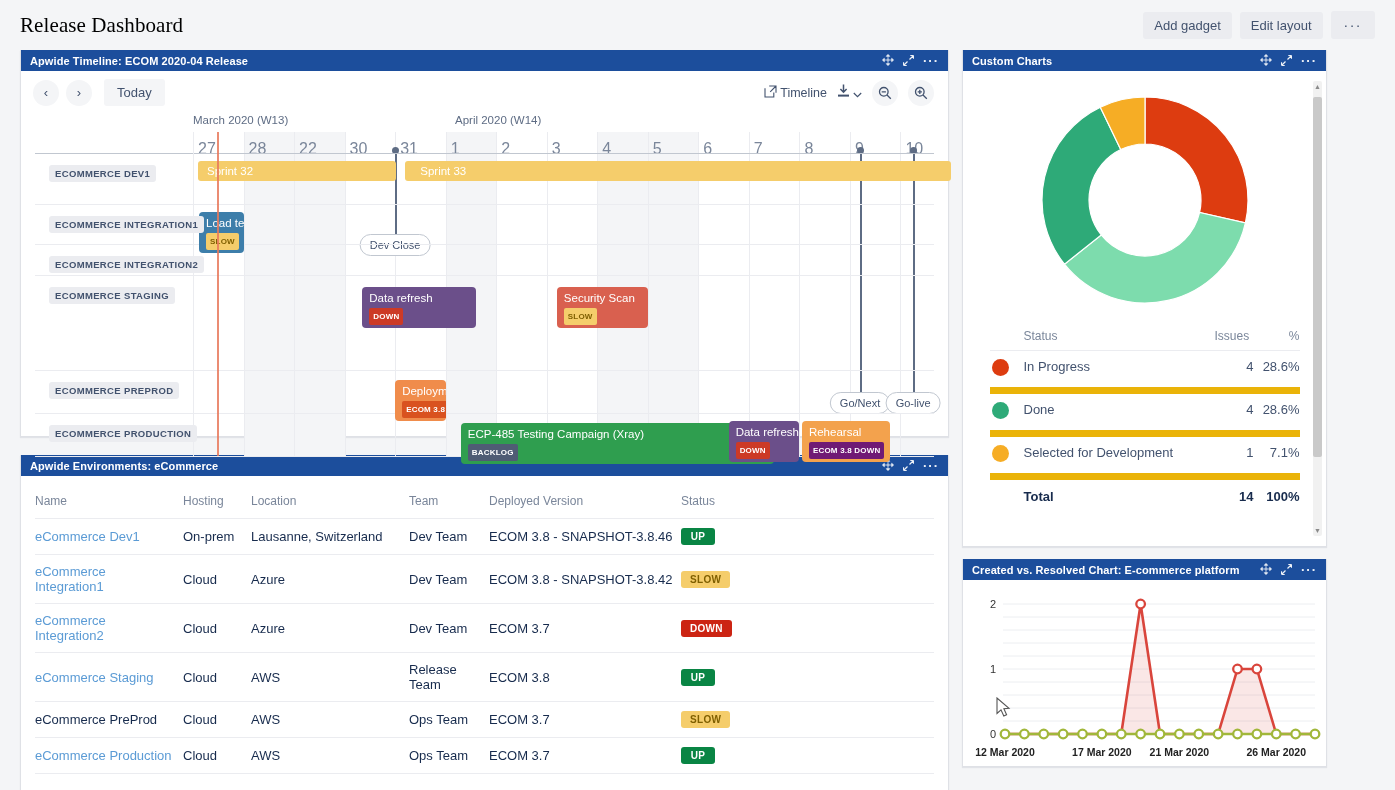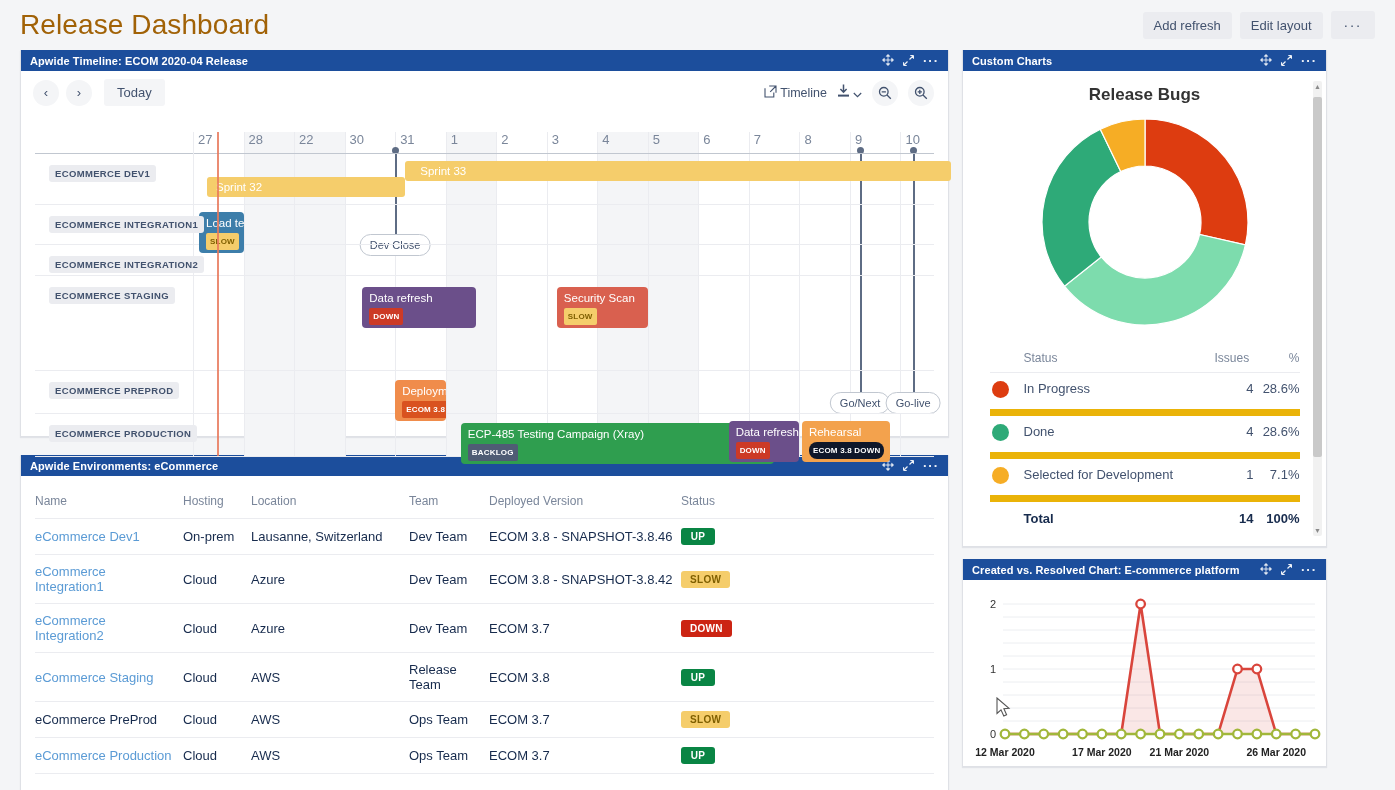--- a/index.html
+++ b/index.html
@@ -15,24 +15,25 @@
   
   .page-header {
     height: 50px;
     background: #f4f5f7;
     display: flex;
     align-items: center;
     padding: 0 20px;
     position: relative;
   }
   .page-title {
-    font-size: 28px;
+    font-size: 21px;
     font-weight: 400;
-    color: #a16207;
+    color: #000000;
     letter-spacing: .1px;
+    font-family: Liberation Serif, serif;
   }
   .header-actions {
     margin-left: auto;
     display: flex;
     align-items: center;
     gap: 8px;
   }
   .hdr-btn {
     background: #ebecf0;
     border: none;
@@ -140,22 +141,22 @@
 
   .tl-label-col { position: absolute; left: 0; top: 0; width: 158px; height: 100%; z-index: 4; }
   .tl-track { position: absolute; left: 158px; top: 0; right: 0; height: 100%; }
 
   .month-row { position: absolute; top: 0; left: 0; right: 0; height: 18px; }
   .month-lbl {
     position: absolute; top: 0; font-size: 11.5px; color: #5e6c84; white-space: nowrap;
   }
   .day-row { position: absolute; top: 18px; left: 0; right: 0; height: 21px; }
   .day-cell {
-    position: absolute; top: 0; height: 21px;
-    font-size: 13px; color: #7a869a; padding-left: 5px;
+    position: absolute; top: 8px; height: 21px;
+    font-size: 16px; color: #7a869a; padding-left: 5px;
   }
   .col-band { position: absolute; top: 0; bottom: 0; background: #f4f5f7; }
   .col-line { position: absolute; top: 0; bottom: 0; width: 1px; background: #ebecf0; }
   .hline { position: absolute; left: 0; right: 0; height: 1px; background: #ebecf0; }
   .hline.top { background: #c1c7d0; }
 
   .env-label {
     position: absolute;
     background: #ebecf0;
     color: #42526e;
@@ -301,21 +302,21 @@
   .cvr-body { padding: 6px 0 4px 0; height: 186px; position: relative; }
 
   .cursor-arrow { position: absolute; z-index: 50; pointer-events: none; }
 </style>
 </head>
 <body>
 
 <div class="page-header">
   <div class="page-title">Release Dashboard</div>
   <div class="header-actions">
-    <button class="hdr-btn">Add refresh</button>
+    <button class="hdr-btn">Add gadget</button>
     <button class="hdr-btn">Edit layout</button>
     <button class="hdr-btn dots">···</button>
   </div>
 </div>
 
 <div class="board">
 
   <div class="col-left">
 
     <div class="gadget">
@@ -381,20 +382,24 @@
         <div class="tl-grid">
           <div class="tl-label-col" id="tl-labels">
               <div class="env-label" style="top: 51px;">ECOMMERCE DEV1</div>
               <div class="env-label" style="top: 102px;">ECOMMERCE INTEGRATION1</div>
               <div class="env-label" style="top: 142px;">ECOMMERCE INTEGRATION2</div>
               <div class="env-label" style="top: 173px;">ECOMMERCE STAGING</div>
               <div class="env-label" style="top: 268px;">ECOMMERCE PREPROD</div>
               <div class="env-label" style="top: 311px;">ECOMMERCE PRODUCTION</div>
             </div>
           <div class="tl-track" id="tl-track">
+              <div class="month-row">
+                <div class="month-lbl" style="left: 0px;">March 2020 (W13)</div>
+                <div class="month-lbl" style="left: 262px;">April 2020 (W14)</div>
+              </div>
               <div class="col-line" style="left: 0px; top: 18px; height: 324px;"></div>
               <div class="col-band" style="left: 50.5333px; width: 50.5333px; top: 18px; height: 324px;"></div>
               <div class="col-line" style="left: 50.5333px; top: 18px; height: 324px;"></div>
               <div class="col-band" style="left: 101.067px; width: 50.5333px; top: 18px; height: 324px;"></div>
               <div class="col-line" style="left: 101.067px; top: 18px; height: 324px;"></div>
               <div class="col-line" style="left: 151.6px; top: 18px; height: 324px;"></div>
               <div class="col-line" style="left: 202.133px; top: 18px; height: 324px;"></div>
               <div class="col-band" style="left: 252.667px; width: 50.5333px; top: 18px; height: 324px;"></div>
               <div class="col-line" style="left: 252.667px; top: 18px; height: 324px;"></div>
               <div class="col-line" style="left: 303.2px; top: 18px; height: 324px;"></div>
@@ -418,29 +423,29 @@
                 <div class="day-cell" style="left: 303.2px; width: 50.5333px;">2</div>
                 <div class="day-cell" style="left: 353.733px; width: 50.5333px;">3</div>
                 <div class="day-cell" style="left: 404.267px; width: 50.5333px;">4</div>
                 <div class="day-cell" style="left: 454.8px; width: 50.5333px;">5</div>
                 <div class="day-cell" style="left: 505.333px; width: 50.5333px;">6</div>
                 <div class="day-cell" style="left: 555.867px; width: 50.5333px;">7</div>
                 <div class="day-cell" style="left: 606.4px; width: 50.5333px;">8</div>
                 <div class="day-cell" style="left: 656.933px; width: 50.5333px;">9</div>
                 <div class="day-cell" style="left: 707.467px; width: 50.5333px;">10</div>
               </div>
-              <div class="sprint-bar" style="left: 14px; width: 198px; top: 47px; background: rgb(245, 205, 107); margin-top: 16px;">Sprint 32</div>
+              <div class="sprint-bar" style="left: 5px; width: 198px; top: 47px; background: rgb(245, 205, 107);">Sprint 32</div>
               <div class="sprint-bar" style="left: 212.24px; width: 545.76px; top: 47px; background: rgb(245, 205, 107); padding-left: 15px;">Sprint 33</div>
               <div class="bar" style="left: 6.064px; width: 44.4693px; background: rgb(61, 126, 170); top: 98px;"><div>Load tes</div><span class="badge" style="background: rgb(245, 205, 107); color: rgb(127, 95, 0);">SLOW</span></div>
               <div class="bar" style="left: 169.287px; width: 113.7px; background: rgb(107, 79, 138); top: 173px;"><div>Data refresh</div><span class="badge" style="background: rgb(204, 58, 38); color: rgb(255, 255, 255);">DOWN</span></div>
               <div class="bar" style="left: 202.133px; width: 50.5333px; background: rgb(240, 140, 75); top: 266px;"><div>Deployme</div><span class="badge" style="background: rgb(217, 82, 31); color: rgb(255, 255, 255);">ECOM 3.8 D</span></div>
               <div class="bar" style="left: 267.827px; width: 313.307px; background: rgb(47, 158, 79); top: 309px;"><div>ECP-485 Testing Campaign (Xray)</div><span class="badge" style="background: rgb(79, 92, 116); color: rgb(255, 255, 255);">BACKLOG</span></div>
               <div class="bar" style="left: 363.84px; width: 90.96px; background: rgb(217, 96, 79); top: 173px;"><div>Security Scan</div><span class="badge" style="background: rgb(245, 205, 107); color: rgb(127, 95, 0);">SLOW</span></div>
               <div class="bar" style="left: 535.653px; width: 70.7467px; background: rgb(107, 79, 138); top: 307px;"><div>Data refresh</div><span class="badge" style="background: rgb(204, 58, 38); color: rgb(255, 255, 255);">DOWN</span></div>
-              <div class="bar" style="left: 608.927px; width: 88.4333px; background: rgb(243, 162, 77); top: 307px;"><div>Rehearsal</div><span class="badge" style="background: #0f172a; color: rgb(255, 255, 255); border-radius: 8px;">ECOM 3.8 DOWN</span></div>
+              <div class="bar" style="left: 608.927px; width: 88.4333px; background: rgb(243, 162, 77); top: 307px;"><div>Rehearsal</div><span class="badge" style="background: #701a75; color: rgb(255, 255, 255);">ECOM 3.8 DOWN</span></div>
               <div class="today-line" style="left: 24.256px; top: 18px; height: 324px;"></div>
               <div class="ms-line" style="left: 202.133px; top: 36px; height: 86px;"></div>
               <div class="ms-dot" style="left: 199.333px; top: 33px;"></div>
               <div class="ms-pill" style="top: 120px; left: 202.133px; transform: translateX(-50%);">Dev Close</div>
               <div class="ms-line" style="left: 667.04px; top: 36px; height: 244px;"></div>
               <div class="ms-dot" style="left: 664.24px; top: 33px;"></div>
               <div class="ms-pill" style="top: 278px; left: 667.04px; transform: translateX(-50%);">Go/Next</div>
               <div class="ms-line" style="left: 720.1px; top: 36px; height: 244px;"></div>
               <div class="ms-dot" style="left: 717.3px; top: 33px;"></div>
               <div class="ms-pill" style="top: 278px; left: 720.1px; transform: translateX(-50%);">Go-live</div>
@@ -559,21 +564,20 @@
           </span>
           <span class="gicon">
             <svg width="11" height="11" viewBox="0 0 11 11">
                 <path d="M10.5 0.5 L6.5 4.5 M10.5 0.5 H7.3 M10.5 0.5 V3.7 M0.5 10.5 L4.5 6.5 M0.5 10.5 H3.7 M0.5 10.5 V7.3" stroke="#fff" stroke-width="1.2" fill="none"></path>
               </svg>
           </span>
           <span class="gicon dots">···</span>
         </div>
       </div>
       <div class="cc-body">
-        <div class="cc-title">Release Bugs</div>
         <div class="donut-wrap">
           <svg id="donut" width="222" height="222" viewBox="0 0 222 222">
               <path d="M 111 8 A 103 103 0 0 1 211.41757495472783 133.9196561975004 L 165.59596308218212 123.4611723015536 A 56 56 0 0 0 111 55 Z" fill="#dd3c10" stroke="#fff" stroke-width="1.2"></path>
               <path d="M 211.41757495472783 133.9196561975004 A 103 103 0 0 1 30.471357305792935 175.21944959144957 L 67.21743698179033 145.91542890408908 A 56 56 0 0 0 165.59596308218212 123.4611723015536 Z" fill="#7ddcad" stroke="#fff" stroke-width="1.2"></path>
               <path d="M 30.471357305792935 175.21944959144957 A 103 103 0 0 1 66.3099748708915 18.20020660605084 L 86.70251060941673 60.545743397464534 A 56 56 0 0 0 67.21743698179033 145.91542890408908 Z" fill="#2eaa78" stroke="#fff" stroke-width="1.2"></path>
               <path d="M 66.3099748708915 18.20020660605084 A 103 103 0 0 1 110.99999999999999 8 L 110.99999999999999 55 A 56 56 0 0 0 86.70251060941673 60.545743397464534 Z" fill="#f6ad25" stroke="#fff" stroke-width="1.2"></path>
             </svg>
         </div>
         <table class="legend">
           <thead>

